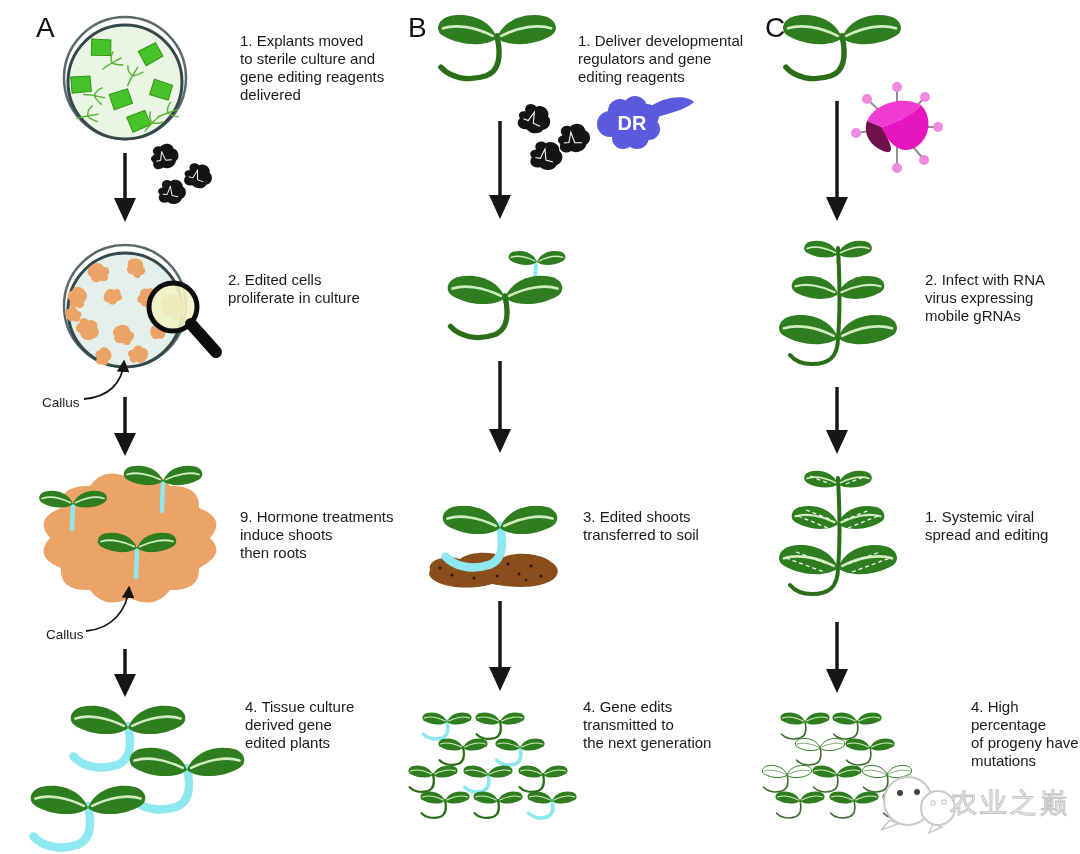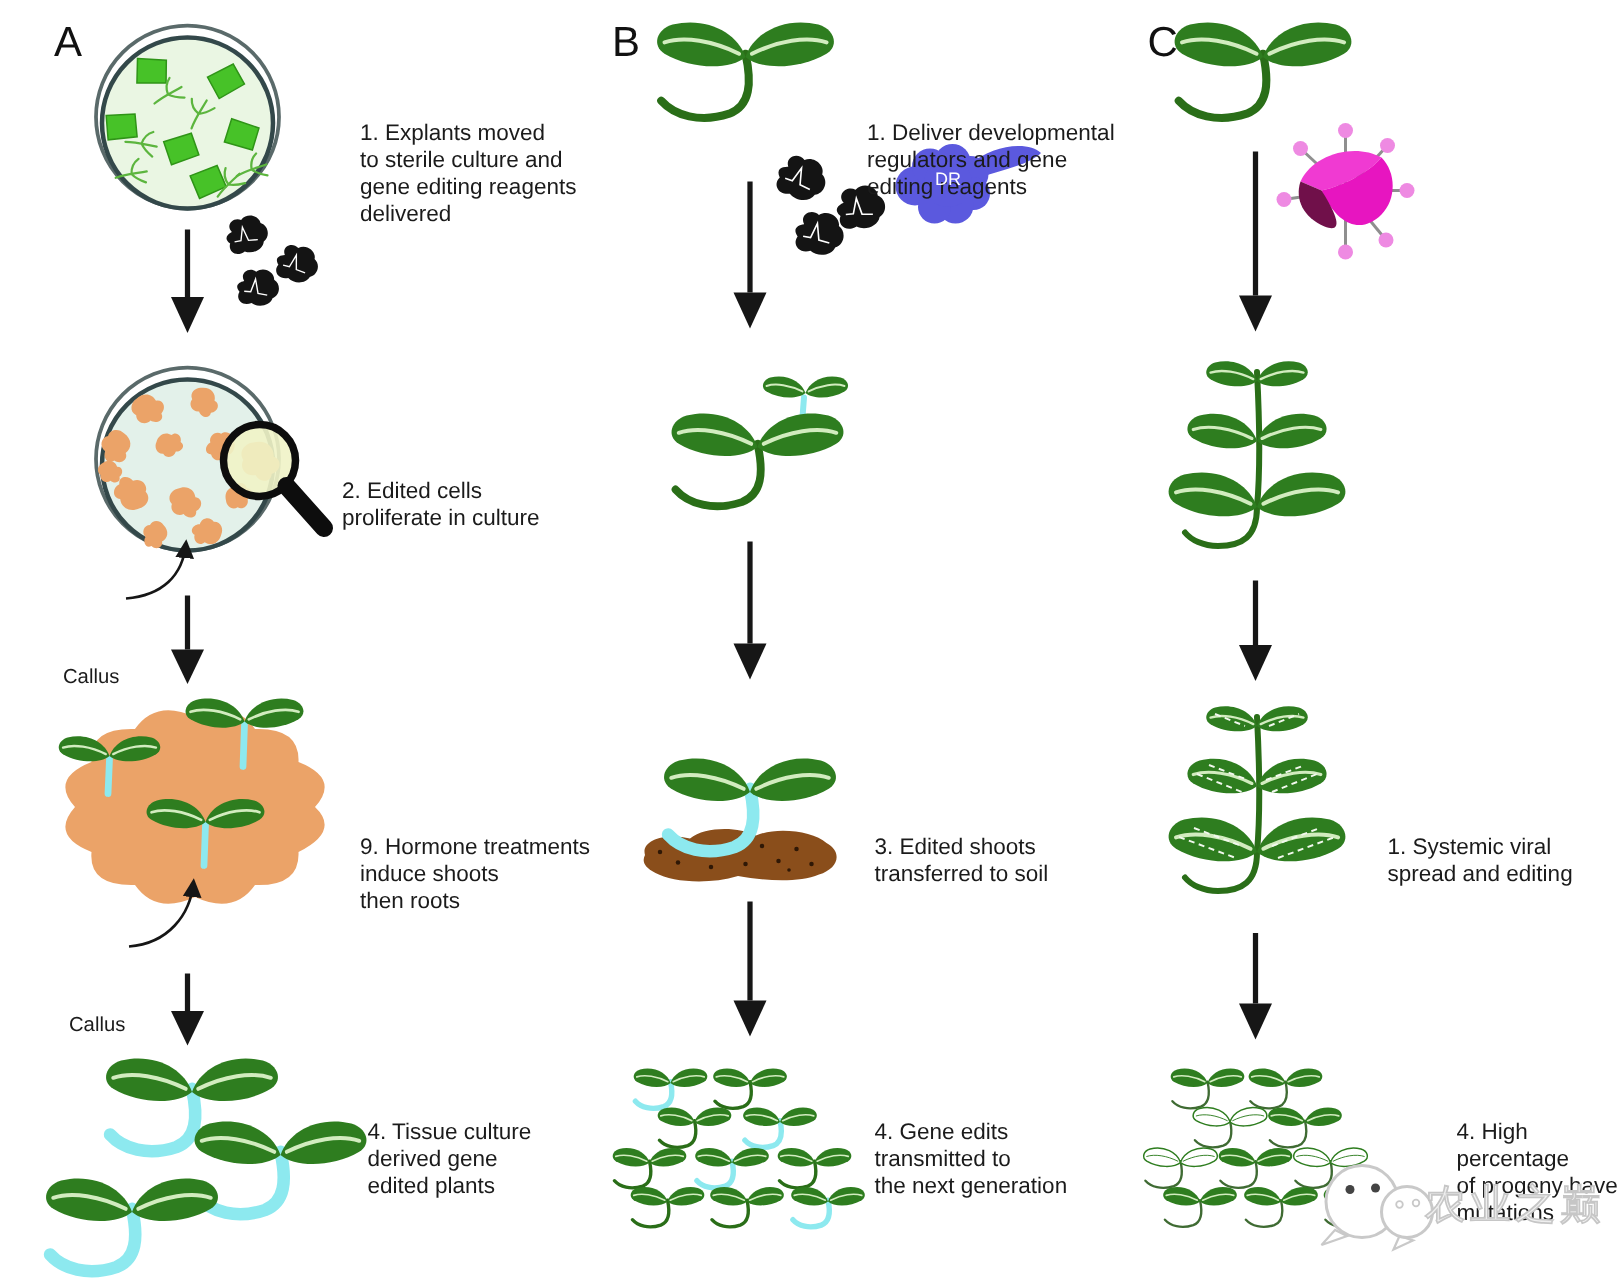--- a/index.html
+++ b/index.html
@@ -1,22 +1,22 @@
 <!DOCTYPE html>
 <html><head>
 <meta charset="utf-8">
 <style>
   html,body{margin:0;padding:0;background:#ffffff;}
   #fig{position:relative;width:1080px;height:854px;background:#ffffff;overflow:hidden;
        font-family:"Liberation Sans", sans-serif;}
   #art{position:absolute;left:0;top:0;}
-  .txt{position:absolute;color:#1b1b1b;font-size:15px;line-height:1.2;white-space:pre-line;margin-top:48px;}
+  .txt{position:absolute;color:#1b1b1b;font-size:15px;line-height:1.2;white-space:pre-line;}
   .plabel{position:absolute;color:#111;font-size:28px;line-height:1;}
   .small{font-size:13.5px;}
-  .drtxt{position:absolute;color:#ffffff;font-size:12px;font-weight:400;width:64px;text-align:center;}
+  .drtxt{position:absolute;color:#ffffff;font-size:20px;font-weight:700;width:64px;text-align:center;}
   .wm{position:absolute;color:#efefef;-webkit-text-stroke:1.1px #c6c6c6;font-size:27px;
       letter-spacing:3px;white-space:nowrap;}
   
   .rc{fill:none;stroke:#8de9ef;stroke-width:8;stroke-linecap:round;}
   .rg{fill:none;stroke:#2a6e18;stroke-width:5;stroke-linecap:round;}
   .rt{fill:none;stroke:#3f6b33;stroke-width:3.5;stroke-linecap:round;}
   .stem3{fill:none;stroke:#2a6e18;stroke-width:4;stroke-linecap:round;}
   .cystem{fill:none;stroke:#8de9ef;stroke-linecap:round;}
   .arr{stroke:#161616;stroke-width:3.5;}
   .arrh{fill:#161616;}
@@ -401,20 +401,23 @@
 
   <div class="txt" style="left:578px;top:32px;">1. Deliver developmental
 regulators and gene
 editing reagents</div>
   <div class="txt" style="left:583px;top:508px;">3. Edited shoots
 transferred to soil</div>
   <div class="txt" style="left:583px;top:698px;">4. Gene edits
 transmitted to
 the next generation</div>
 
+  <div class="txt" style="left:925px;top:271px;">2. Infect with RNA
+virus expressing
+mobile gRNAs</div>
   <div class="txt" style="left:925px;top:508px;">1. Systemic viral
 spread and editing</div>
   <div class="txt" style="left:971px;top:698px;">4. High percentage
 of progeny have
 mutations</div>
 
   <div class="txt small" style="left:42px;top:395px;">Callus</div>
   <div class="txt small" style="left:46px;top:627px;">Callus</div>
   <div class="drtxt" style="left:600px;top:112px;">DR</div>
 

